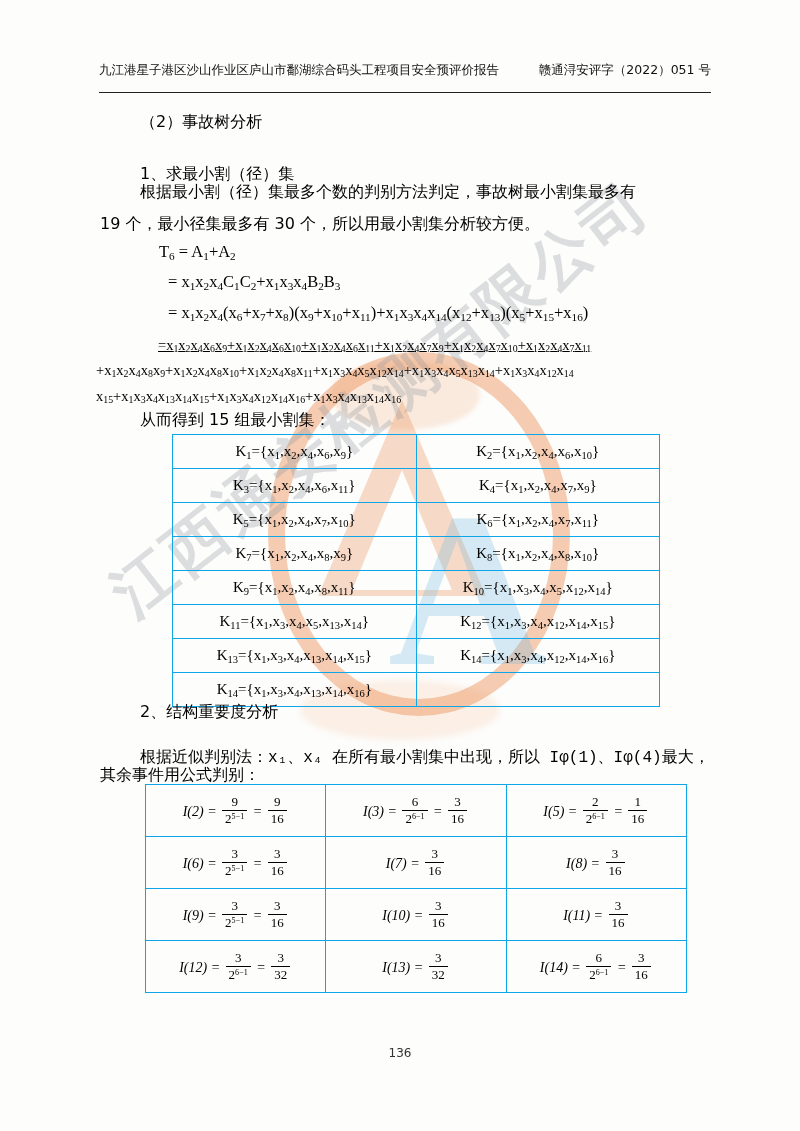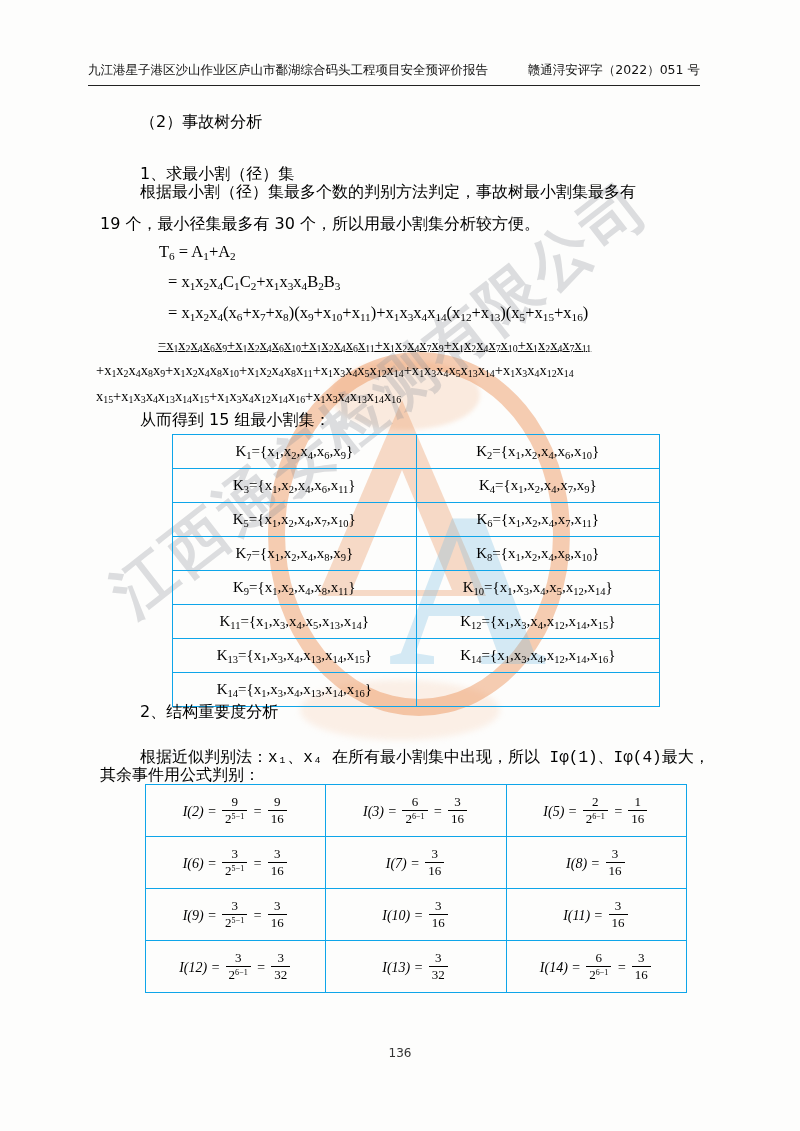--- a/index.html
+++ b/index.html
@@ -113,28 +113,28 @@
 
   
   .content {
     position: relative;
     z-index: 2;
   }
 
   
   .hdr {
     position: absolute;
-    left: 88px;
+    left: 99px;
     top: 62px;
     width: 612px;
     display: flex;
     justify-content: space-between;
     align-items: flex-end;
     border-bottom: 1.2px solid #222;
-    padding-bottom: 6px;
+    padding-bottom: 13px;
     font-size: 12.5px;
     font-family: "DejaVu Sans", sans-serif;
     color: #111;
   }
   .hdr-right { font-family: "DejaVu Sans", sans-serif; }
 
   
   .para {
     position: absolute;
     font-size: 16px;

